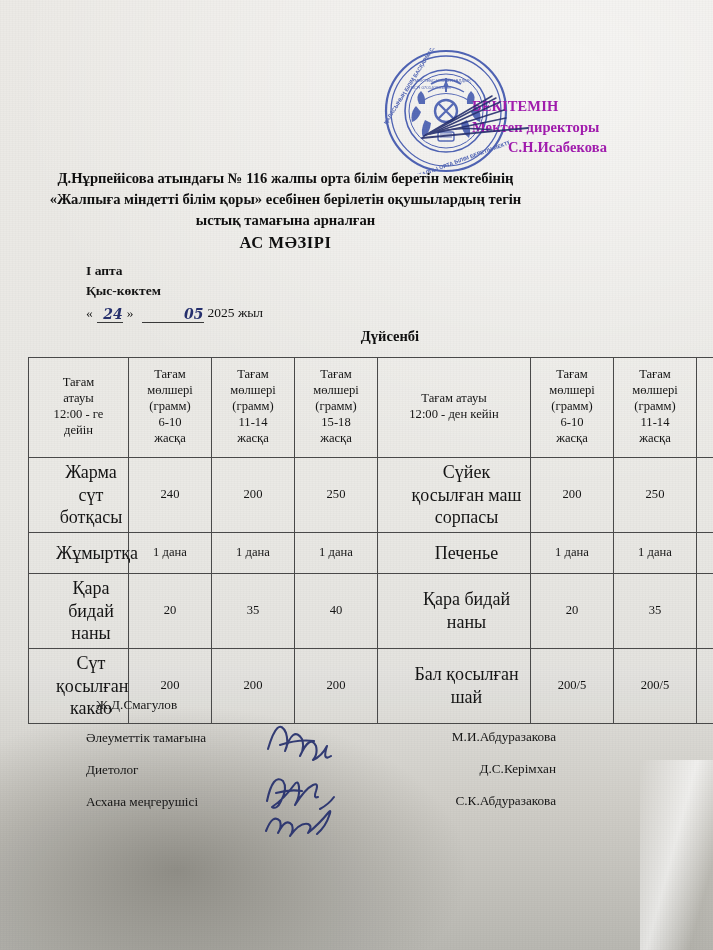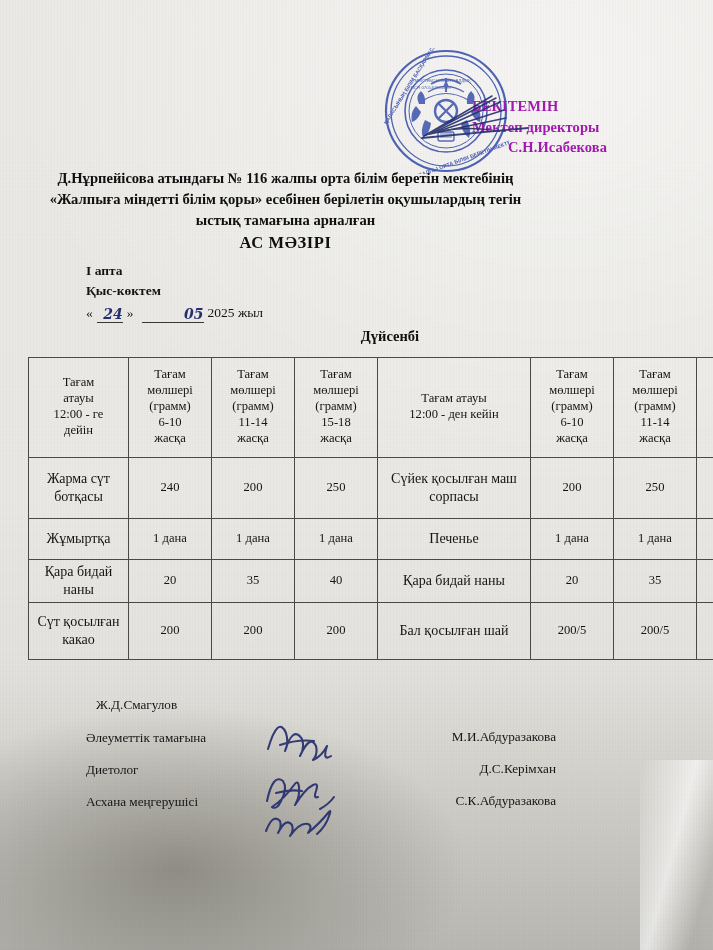--- a/index.html
+++ b/index.html
@@ -140,21 +140,21 @@
   #menu-table td {
     border: 1.1px solid #4a4a4a;
     text-align: center;
     vertical-align: middle;
     font-size: 12.6px;
     color: #151515;
     line-height: 1.26;
     padding: 3px 2px;
   }
   #menu-table thead td { padding: 5px 2px 6px; }
-  #menu-table .nm { font-size: 14px; }
+  #menu-table .nm { font-size: 18px; padding-left: 27px; }
   .c0 { width: 95px; }
   .c1, .c2, .c3 { width: 78px; }
   .c4 { width: 148px; }
   .c5, .c6, .c7 { width: 78px; }
   tr.r-head td { height: 88px; }
   tr.r0 td { height: 54px; }
   tr.r1 td { height: 34px; }
   tr.r2 td { height: 36px; }
   tr.r3 td { height: 50px; }
 

